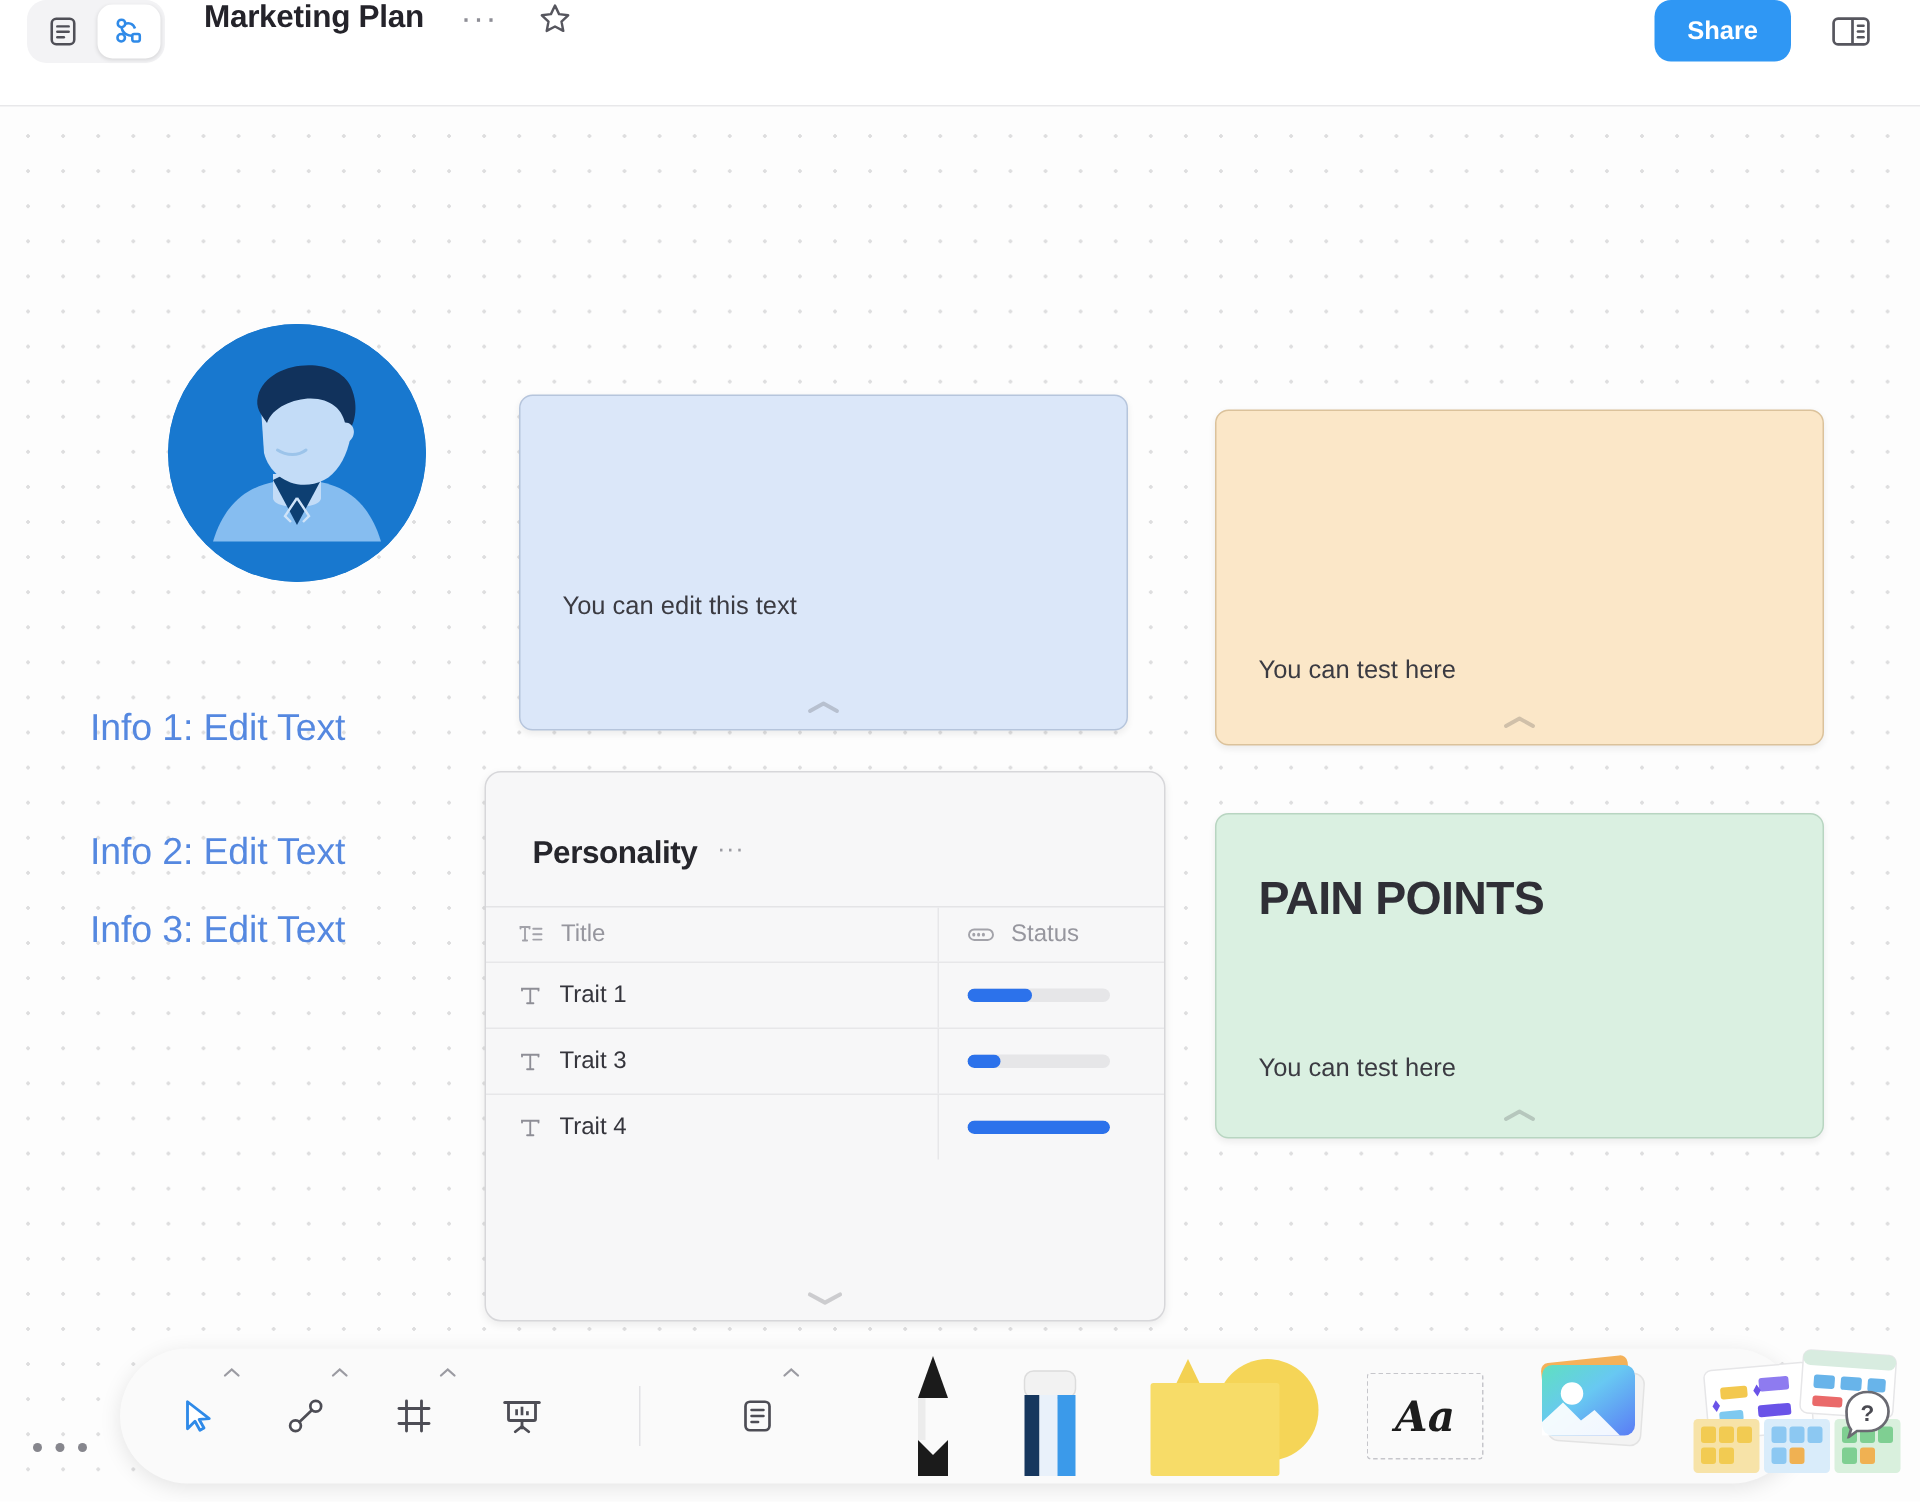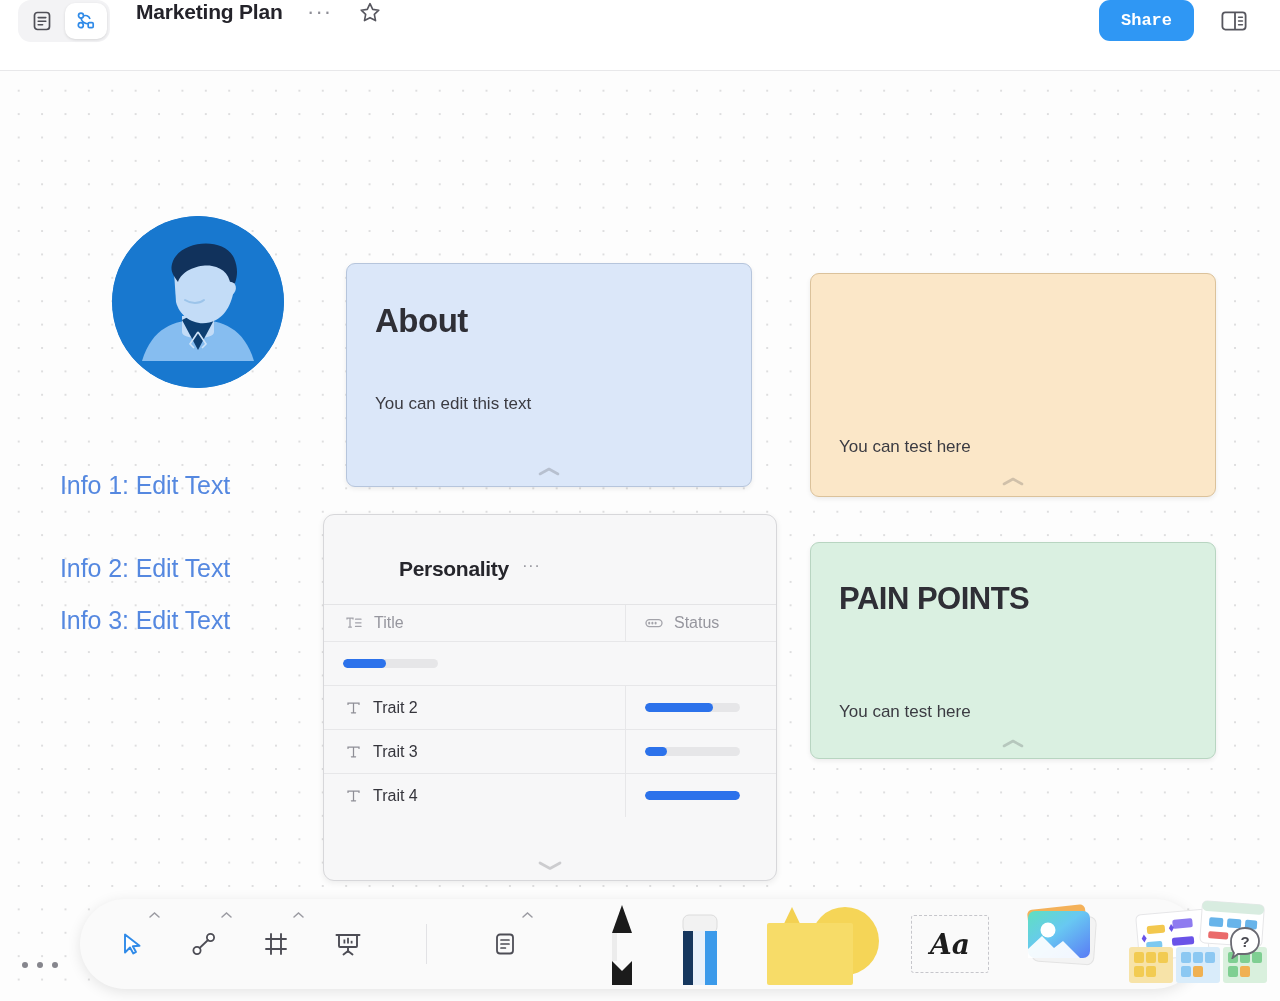--- a/index.html
+++ b/index.html
@@ -46,21 +46,21 @@
     color: #8e8e96; font-size: 22px; line-height: 0; letter-spacing: 1px;
     cursor: pointer; border-radius: 7px; padding-bottom:7px;
   }
   .hdr-star { margin-left: 22px; cursor: pointer; display:flex; }
   .hdr-right { margin-left: auto; display: flex; align-items: center; gap: 26px; }
   .share-btn {
     background: #2f97f4; color: #fff;
     font-size: 17px; font-weight: 600;
     border: none; border-radius: 11px;
     height: 41px; padding: 0 22px;
-    cursor: pointer; font-family: Liberation Mono, monospace;
+    cursor: pointer; font-family: Liberation Sans, sans-serif;
   }
   .panel-toggle { cursor: pointer; display: flex; margin-right: 14px; }
 
   
   .canvas {
     position: absolute; top: 71px; left: 0;
     width: 1280px; height: 930px;
     background-color: #fdfdfd;
     background-image: radial-gradient(#dededf 1.1px, transparent 1.2px);
     background-size: 23.4px 23.4px;
@@ -134,21 +134,21 @@
   .db-panel {
     position: absolute; left: 323px; top: 443px;
     width: 454px; height: 367px;
     background: #f7f7f8;
     border: 1px solid #d7d7da;
     border-radius: 11px;
     box-shadow: 0 2px 6px rgba(0,0,0,.07);
     overflow: hidden;
   }
   .db-head { display: flex; align-items: center; padding: 42px 0 0 31px; }
-  .db-title { font-size: 21px; font-weight: 700; color: #26262c; letter-spacing: -0.3px; margin-left: 44px; }
+  .db-title { font-size: 21px; font-weight: 700; color: #26262c; letter-spacing: -0.3px; }
   .db-dots {
     margin-left: 13px; color: #9a9aa1; font-size: 17px;
     line-height: 0; padding-bottom: 6px; cursor: pointer; letter-spacing: .5px;
   }
   .db-views { display: flex; align-items: center; padding: 19px 0 0 32px; gap: 9px; }
   .view-tab { display: flex; align-items: center; gap: 9px; cursor: pointer; }
   .view-tab span { font-size: 16px; color: #3c3c43; }
   .view-add { margin-left: 22px; color: #9a9aa1; font-size: 18px; cursor: pointer; line-height: 1; }
 
   .tbl { margin-top: 23px; width: 100%; }
@@ -255,21 +255,20 @@
       <path d="M30 145 h112 v6 H30 Z" fill="#1878cf" opacity=".0"></path>
     </svg>
   </div>
 
 
   <div class="info-line info-1">Info 1: Edit Text</div>
   <div class="info-line info-2">Info 2: Edit Text</div>
   <div class="info-line info-3">Info 3: Edit Text</div>
 
   <div class="card card-about">
-    <div class="ttl">About</div>
     <div class="body">You can edit this text</div>
     <svg class="chev" width="24" height="10" viewBox="0 0 24 10">
       <path d="M3 7 L12 2 L21 7" stroke="#3a3a40" stroke-width="2.6" fill="none" stroke-linecap="round" stroke-linejoin="round"></path>
     </svg>
   </div>
 
   <div class="card card-needs">
     <div class="body">You can test here</div>
     <svg class="chev" width="24" height="10" viewBox="0 0 24 10">
       <path d="M3 7 L12 2 L21 7" stroke="#3a3a40" stroke-width="2.6" fill="none" stroke-linecap="round" stroke-linejoin="round"></path>
@@ -308,40 +307,33 @@
             <rect x="1" y="3.6" width="16" height="7" rx="3.5" stroke="#a3a3aa" stroke-width="1.3"></rect>
             <rect x="3.2" y="5.8" width="2" height="2.6" rx="1" fill="#a3a3aa"></rect>
             <rect x="6.4" y="5.8" width="2" height="2.6" rx="1" fill="#a3a3aa"></rect>
             <rect x="9.6" y="5.8" width="2" height="2.6" rx="1" fill="#a3a3aa"></rect>
           </svg>
           <span class="cell-txt">Status</span>
         </div>
       </div>
 
       <div class="tbl-row">
+        <div class="col-title">
+          <svg width="15" height="14" viewBox="0 0 15 14" fill="none">
+            <path d="M2 3.4 V2.2 h11 v1.2 M7.5 2.2 v9.6 M5.4 11.8 h4.2" stroke="#8e8e96" stroke-width="1.25" stroke-linecap="round" fill="none"></path>
+          </svg>
+          <span class="cell-txt">Trait 1</span>
+        </div>
         <div class="col-status">
           <div class="bar-track">
             <div class="bar-fill" style="width: 45%;"></div>
           </div>
         </div>
       </div>
 
-      <div class="tbl-row">
-        <div class="col-title">
-          <svg width="15" height="14" viewBox="0 0 15 14" fill="none">
-            <path d="M2 3.4 V2.2 h11 v1.2 M7.5 2.2 v9.6 M5.4 11.8 h4.2" stroke="#8e8e96" stroke-width="1.25" stroke-linecap="round" fill="none"></path>
-          </svg>
-          <span class="cell-txt">Trait 2</span>
-        </div>
-        <div class="col-status">
-          <div class="bar-track">
-            <div class="bar-fill" style="width: 72%;"></div>
-          </div>
-        </div>
-      </div>
 
       <div class="tbl-row">
         <div class="col-title">
           <svg width="15" height="14" viewBox="0 0 15 14" fill="none">
             <path d="M2 3.4 V2.2 h11 v1.2 M7.5 2.2 v9.6 M5.4 11.8 h4.2" stroke="#8e8e96" stroke-width="1.25" stroke-linecap="round" fill="none"></path>
           </svg>
           <span class="cell-txt">Trait 3</span>
         </div>
         <div class="col-status">
           <div class="bar-track">

